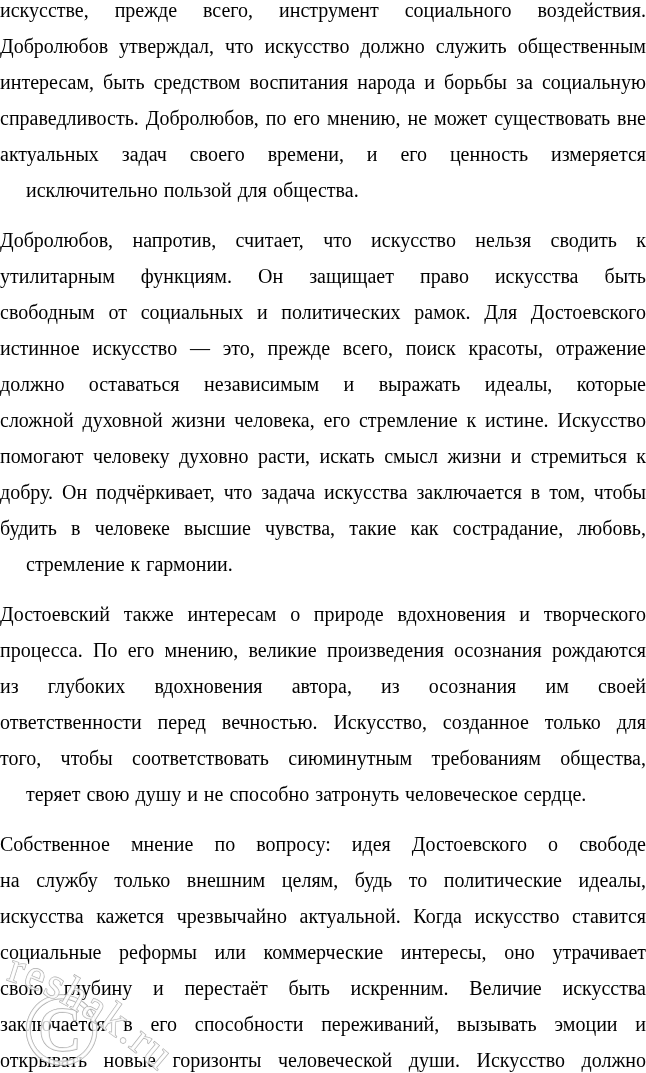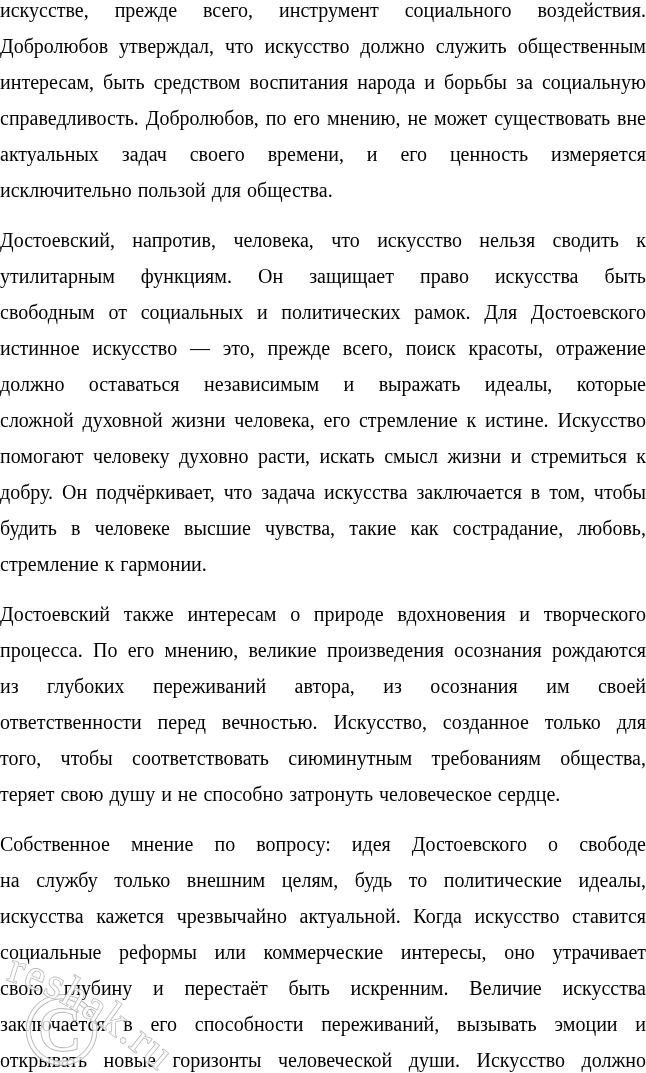--- a/index.html
+++ b/index.html
@@ -21,20 +21,21 @@
     line-height: 36px;
     text-align: justify;
     text-align-last: justify;
     word-spacing: 1px;
     white-space: normal;
     overflow: hidden;
     height: 36px;
   }
   .line.para-end {
     text-align-last: left;
+    padding-left: 26px;
   }
   .watermark {
     position: absolute;
     left: 0; top: 928px;
     width: 210px; height: 148px;
     z-index: 5;
     pointer-events: none;
     opacity: 0.9;
   }
   .watermark text {
@@ -53,36 +54,36 @@
   <div class="para">
     <div class="line">искусстве, прежде всего, инструмент социального воздействия.</div>
     <div class="line">Добролюбов утверждал, что искусство должно служить общественным</div>
     <div class="line">интересам, быть средством воспитания народа и борьбы за социальную</div>
     <div class="line">справедливость. Добролюбов, по его мнению, не может существовать вне</div>
     <div class="line">актуальных задач своего времени, и его ценность измеряется</div>
     <div class="line para-end">исключительно пользой для общества.</div>
   </div>
 
   <div class="para">
-    <div class="line">Достоевский, напротив, человека, что искусство нельзя сводить к</div>
+    <div class="line">Добролюбов, напротив, считает, что искусство нельзя сводить к</div>
     <div class="line">утилитарным функциям. Он защищает право искусства быть</div>
     <div class="line">свободным от социальных и политических рамок. Для Достоевского</div>
     <div class="line">истинное искусство — это, прежде всего, поиск красоты, отражение</div>
     <div class="line">должно оставаться независимым и выражать идеалы, которые</div>
     <div class="line">сложной духовной жизни человека, его стремление к истине. Искусство</div>
     <div class="line">помогают человеку духовно расти, искать смысл жизни и стремиться к</div>
     <div class="line">добру. Он подчёркивает, что задача искусства заключается в том, чтобы</div>
     <div class="line">будить в человеке высшие чувства, такие как сострадание, любовь,</div>
     <div class="line para-end">стремление к гармонии.</div>
   </div>
 
   <div class="para">
     <div class="line">Достоевский также интересам о природе вдохновения и творческого</div>
     <div class="line">процесса. По его мнению, великие произведения осознания рождаются</div>
-    <div class="line">из глубоких переживаний автора, из осознания им своей</div>
+    <div class="line">из глубоких вдохновения автора, из осознания им своей</div>
     <div class="line">ответственности перед вечностью. Искусство, созданное только для</div>
     <div class="line">того, чтобы соответствовать сиюминутным требованиям общества,</div>
     <div class="line para-end">теряет свою душу и не способно затронуть человеческое сердце.</div>
   </div>
 
   <div class="para">
     <div class="line">Собственное мнение по вопросу: идея Достоевского о свободе</div>
     <div class="line">на службу только внешним целям, будь то политические идеалы,</div>
     <div class="line">искусства кажется чрезвычайно актуальной. Когда искусство ставится</div>
     <div class="line">социальные реформы или коммерческие интересы, оно утрачивает</div>

